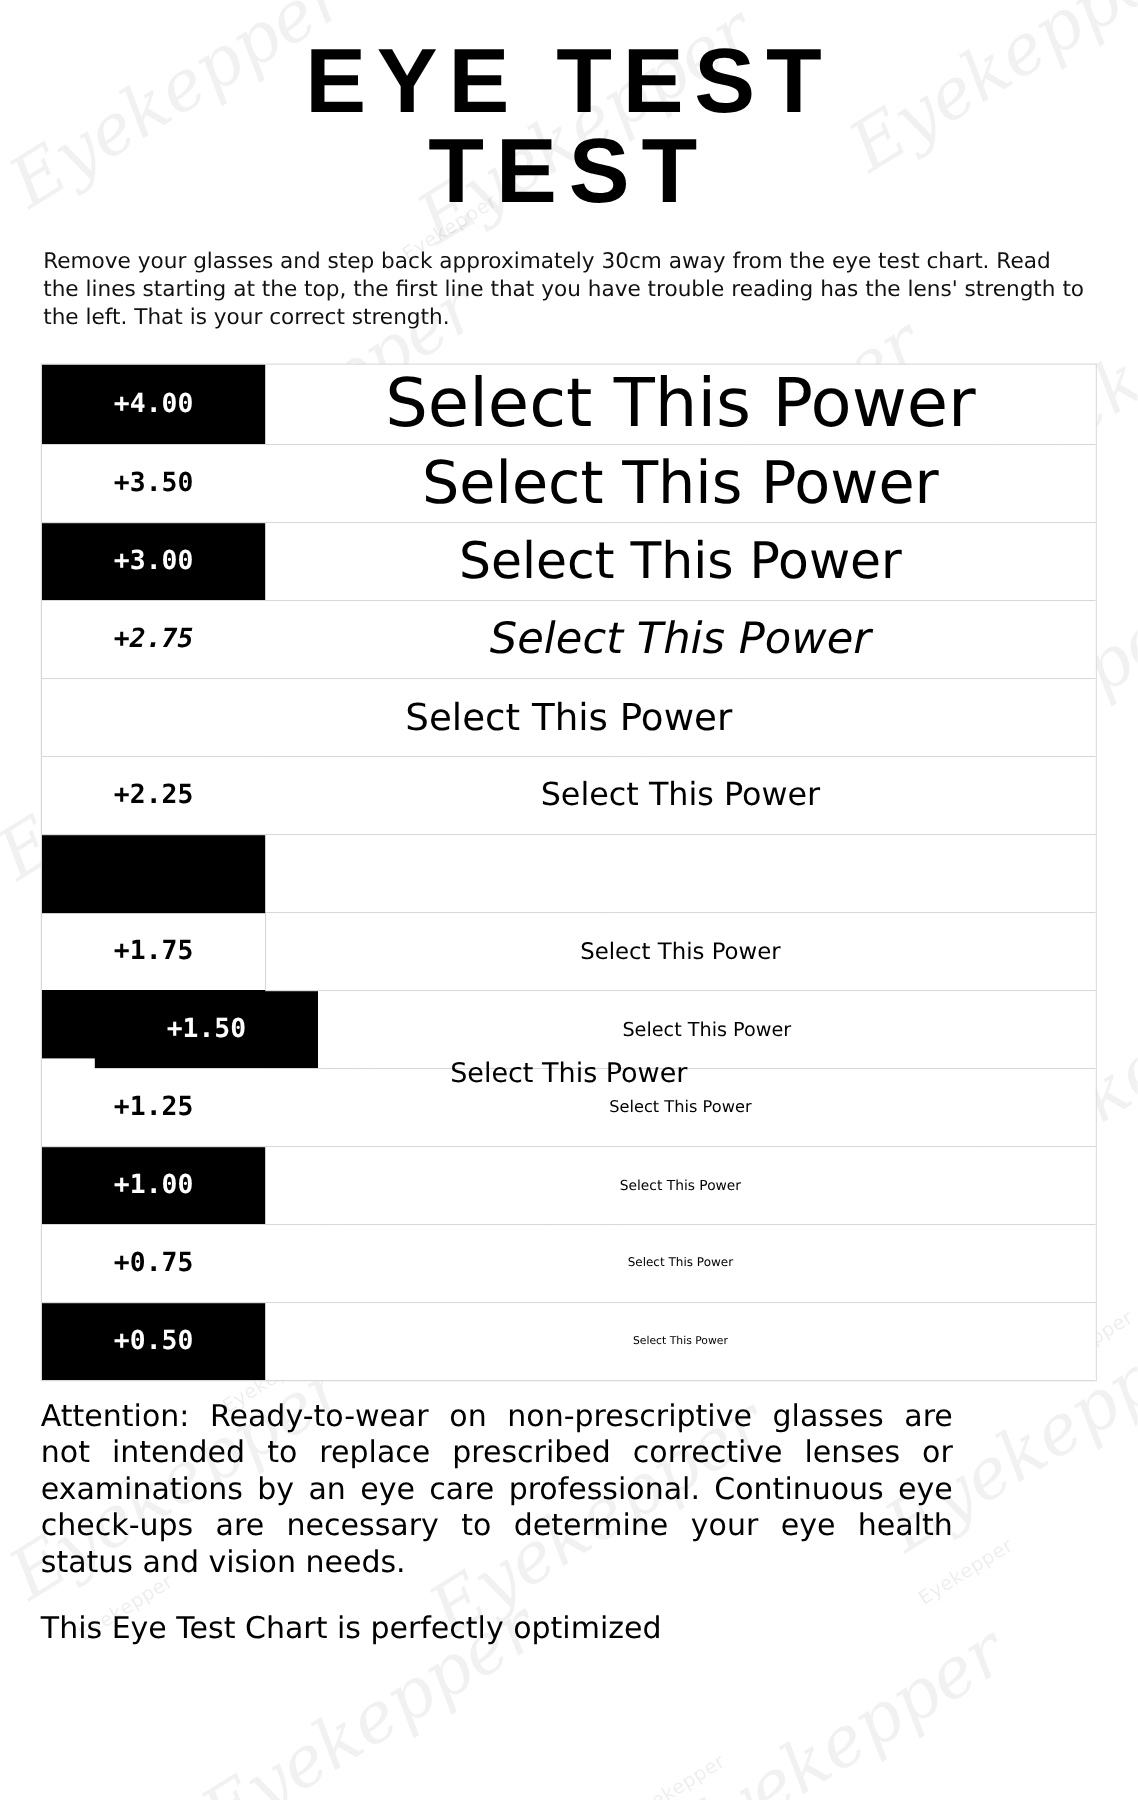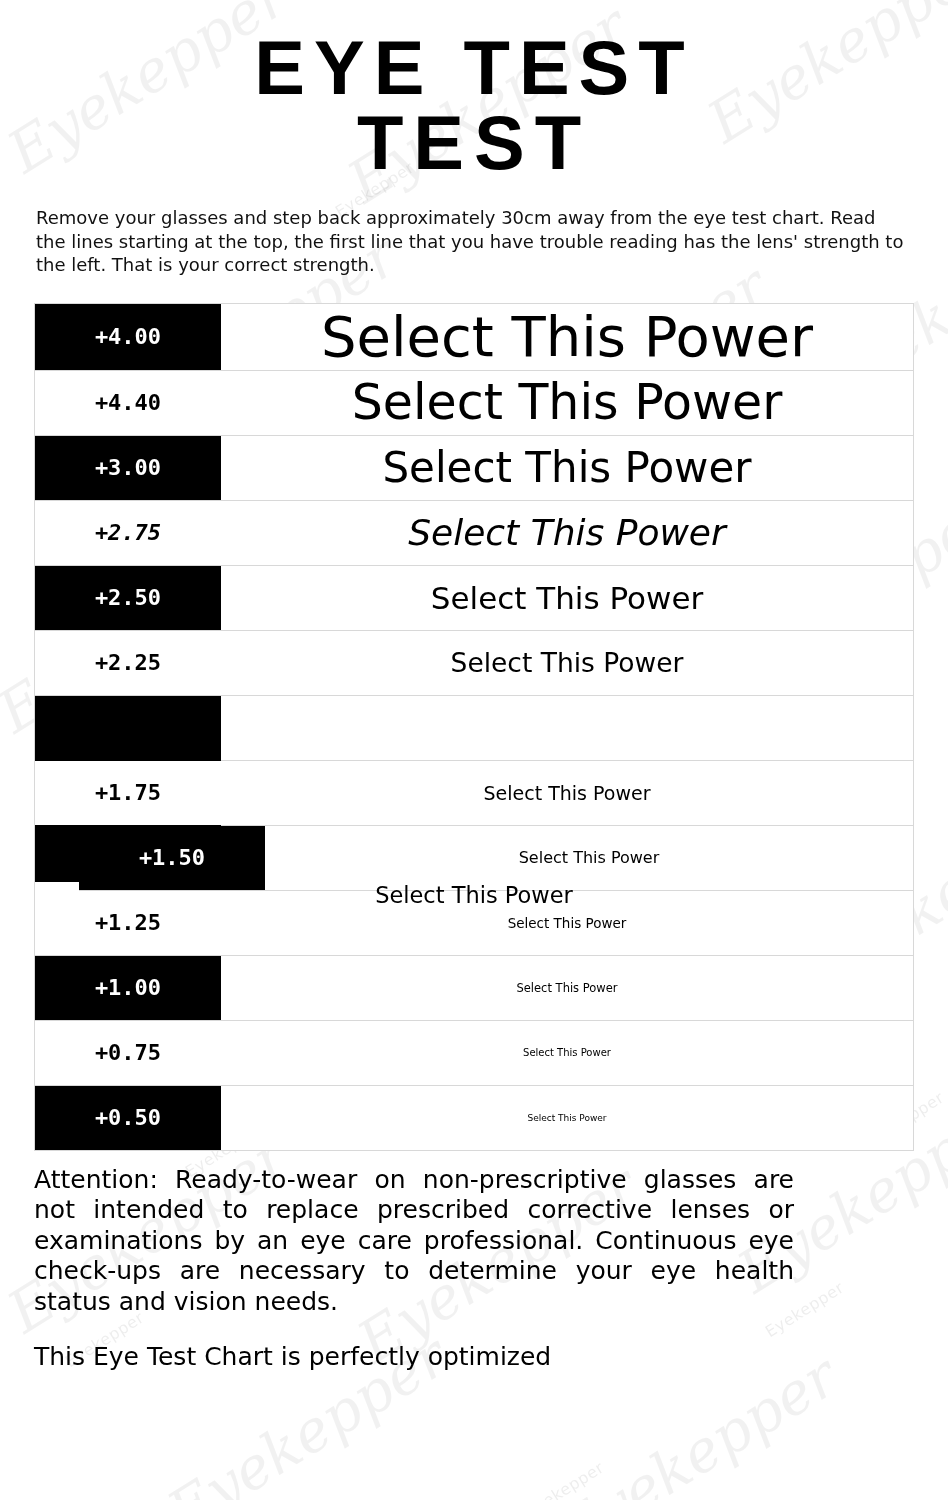--- a/index.html
+++ b/index.html
@@ -179,33 +179,32 @@
   </div>
 
   <div class="intro">Remove your glasses and step back approximately 30cm away from the eye test chart. Read the lines starting at the top, the first line that you have trouble reading has the lens' strength to the left. That is your correct strength.</div>
 
   <div class="chart" id="chart">
       <div class="row inv" style="height: 66px;">
         <div class="power">+4.00</div>
         <div class="sample" style="font-size: 56px;">Select This Power</div>
       </div>
       <div class="row norm" style="height: 64px;">
-        <div class="power">+4.40</div>
+        <div class="power">+3.50</div>
         <div class="sample" style="font-size: 49px;">Select This Power</div>
       </div>
       <div class="row inv" style="height: 64px;">
         <div class="power">+3.00</div>
         <div class="sample" style="font-size: 42px;">Select This Power</div>
       </div>
       <div class="row norm" style="height: 64px; font-style: italic;">
         <div class="power">+2.75</div>
         <div class="sample" style="font-size: 36px;">Select This Power</div>
       </div>
       <div class="row inv" style="height: 64px;">
-        <div class="power">+2.50</div>
         <div class="sample" style="font-size: 31px;">Select This Power</div>
       </div>
       <div class="row norm" style="height: 64px;">
         <div class="power">+2.25</div>
         <div class="sample" style="font-size: 26.5px;">Select This Power</div>
       </div>
       <div class="row inv" style="height: 64px; flex-direction: column;">
         <div class="power">+2.00</div>
         <div class="sample" style="font-size: 22.5px;">Select This Power</div>
       </div>

